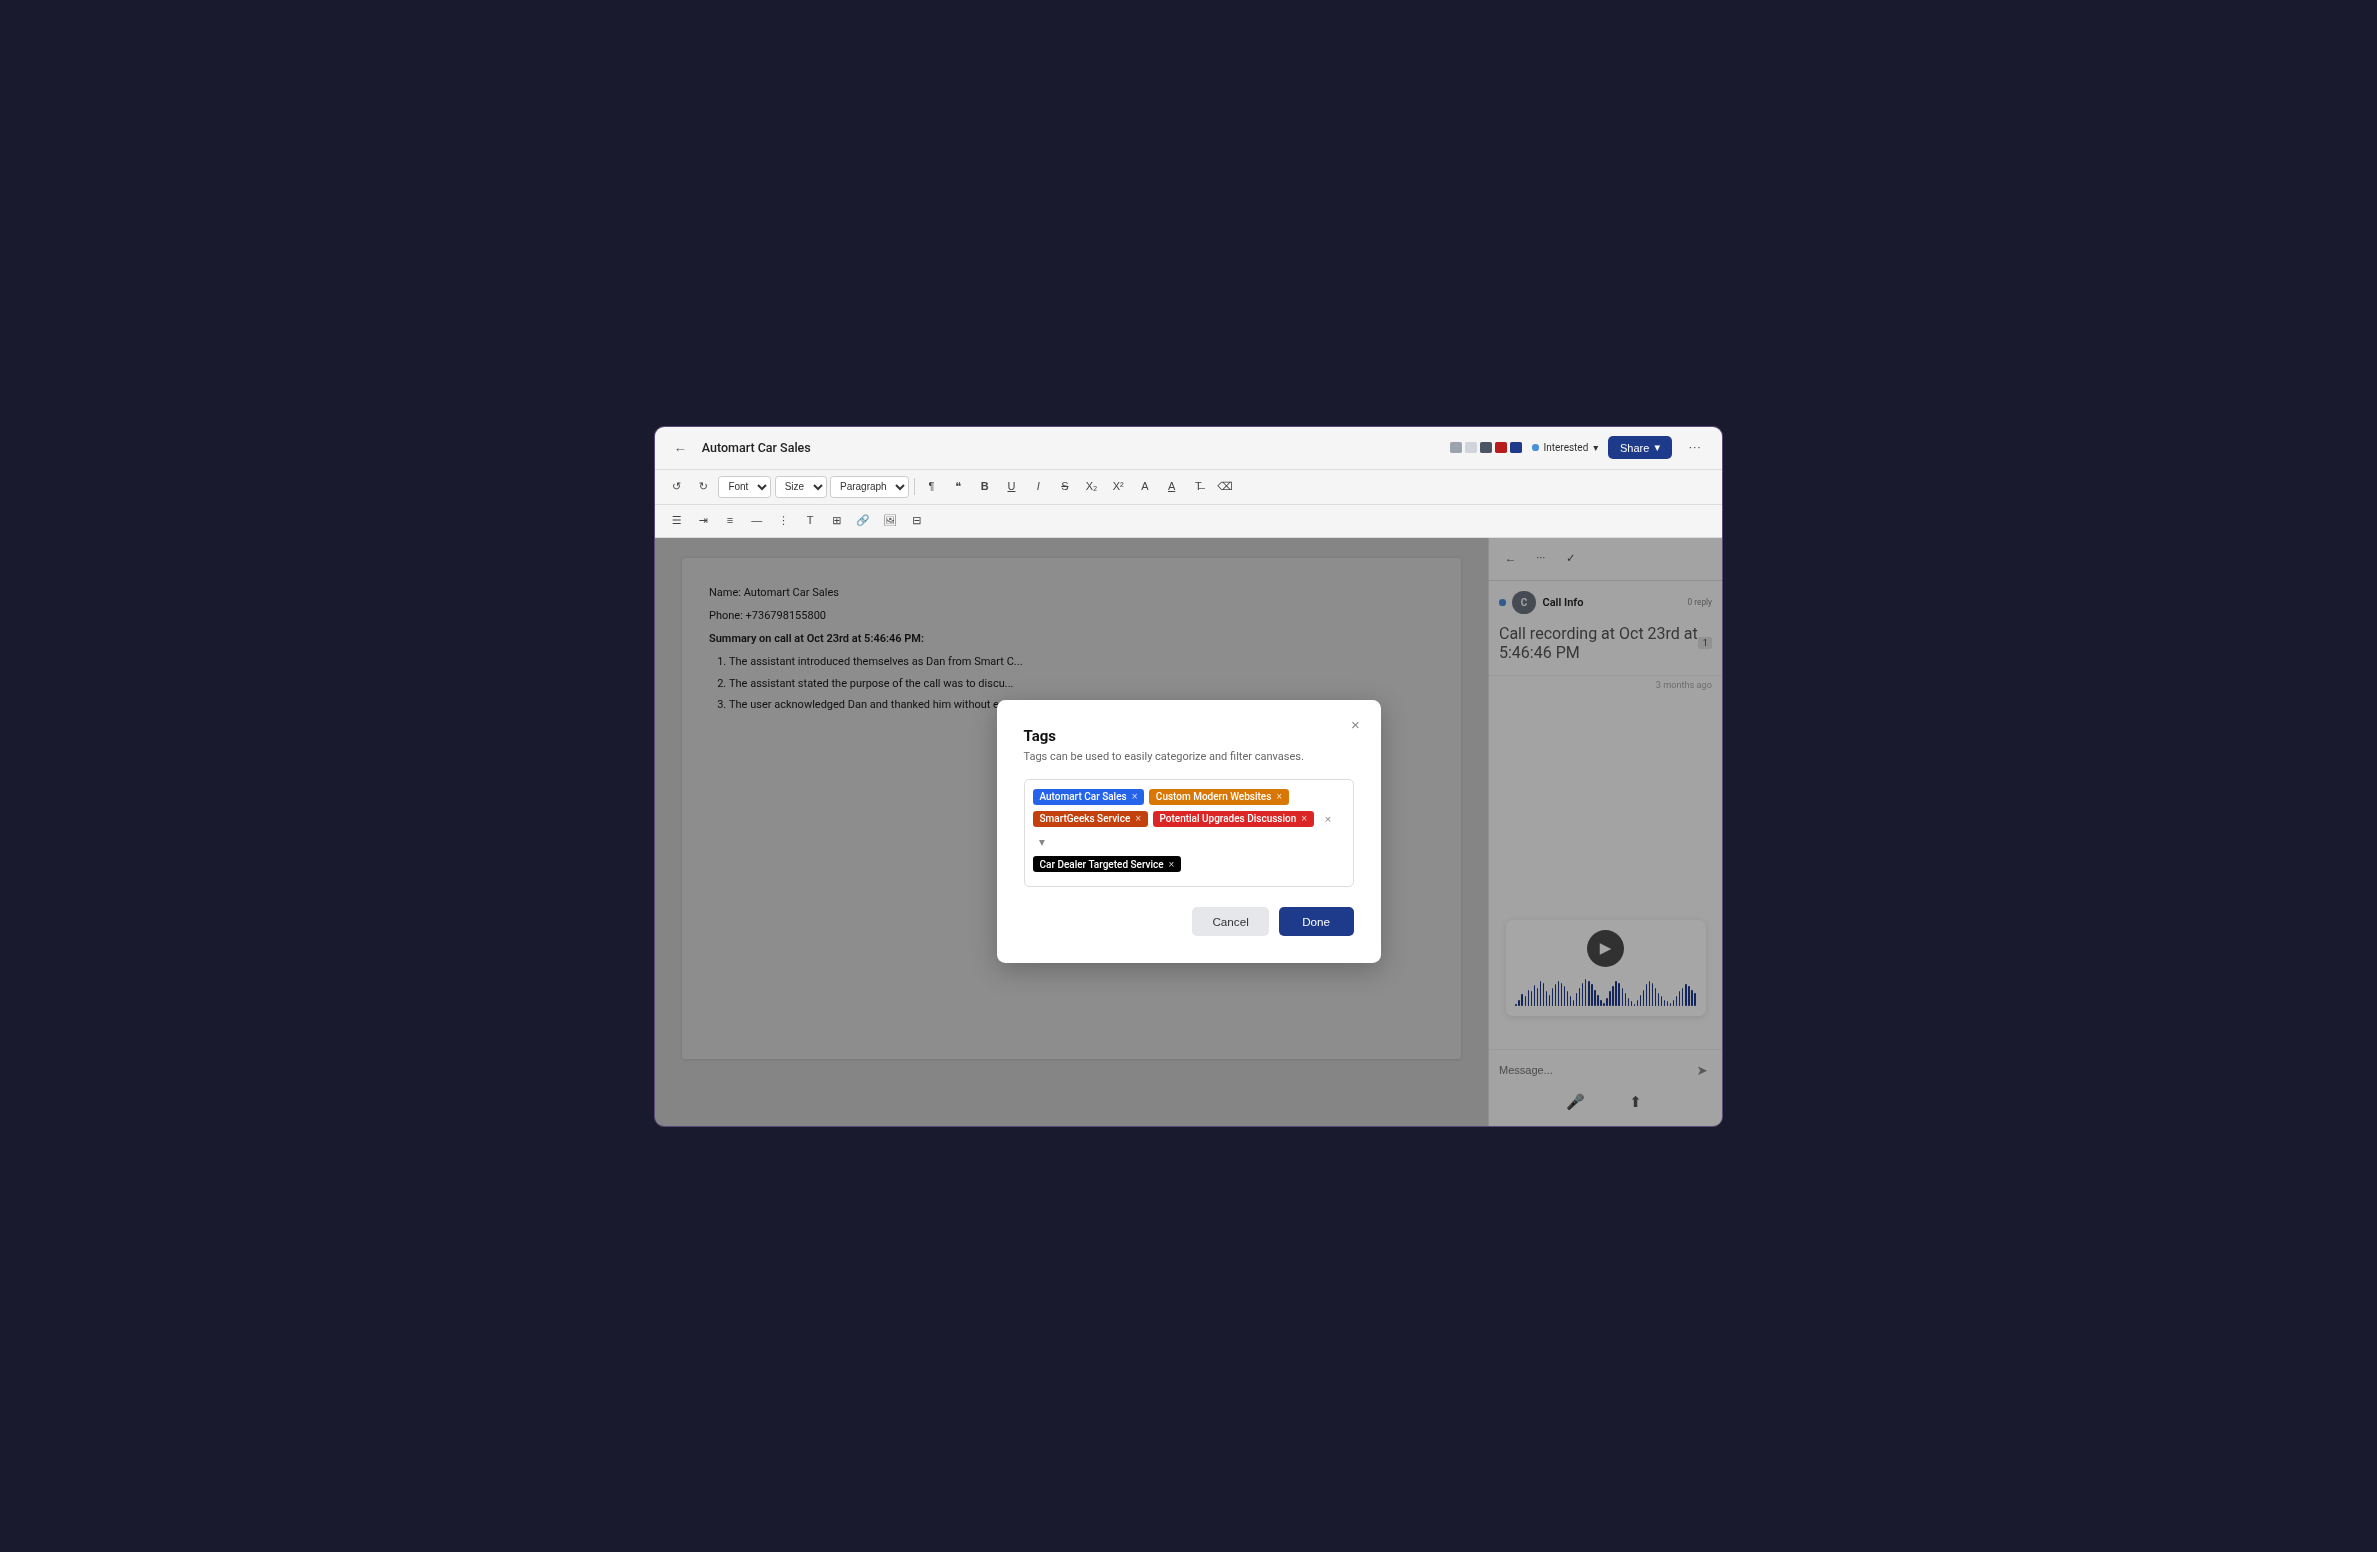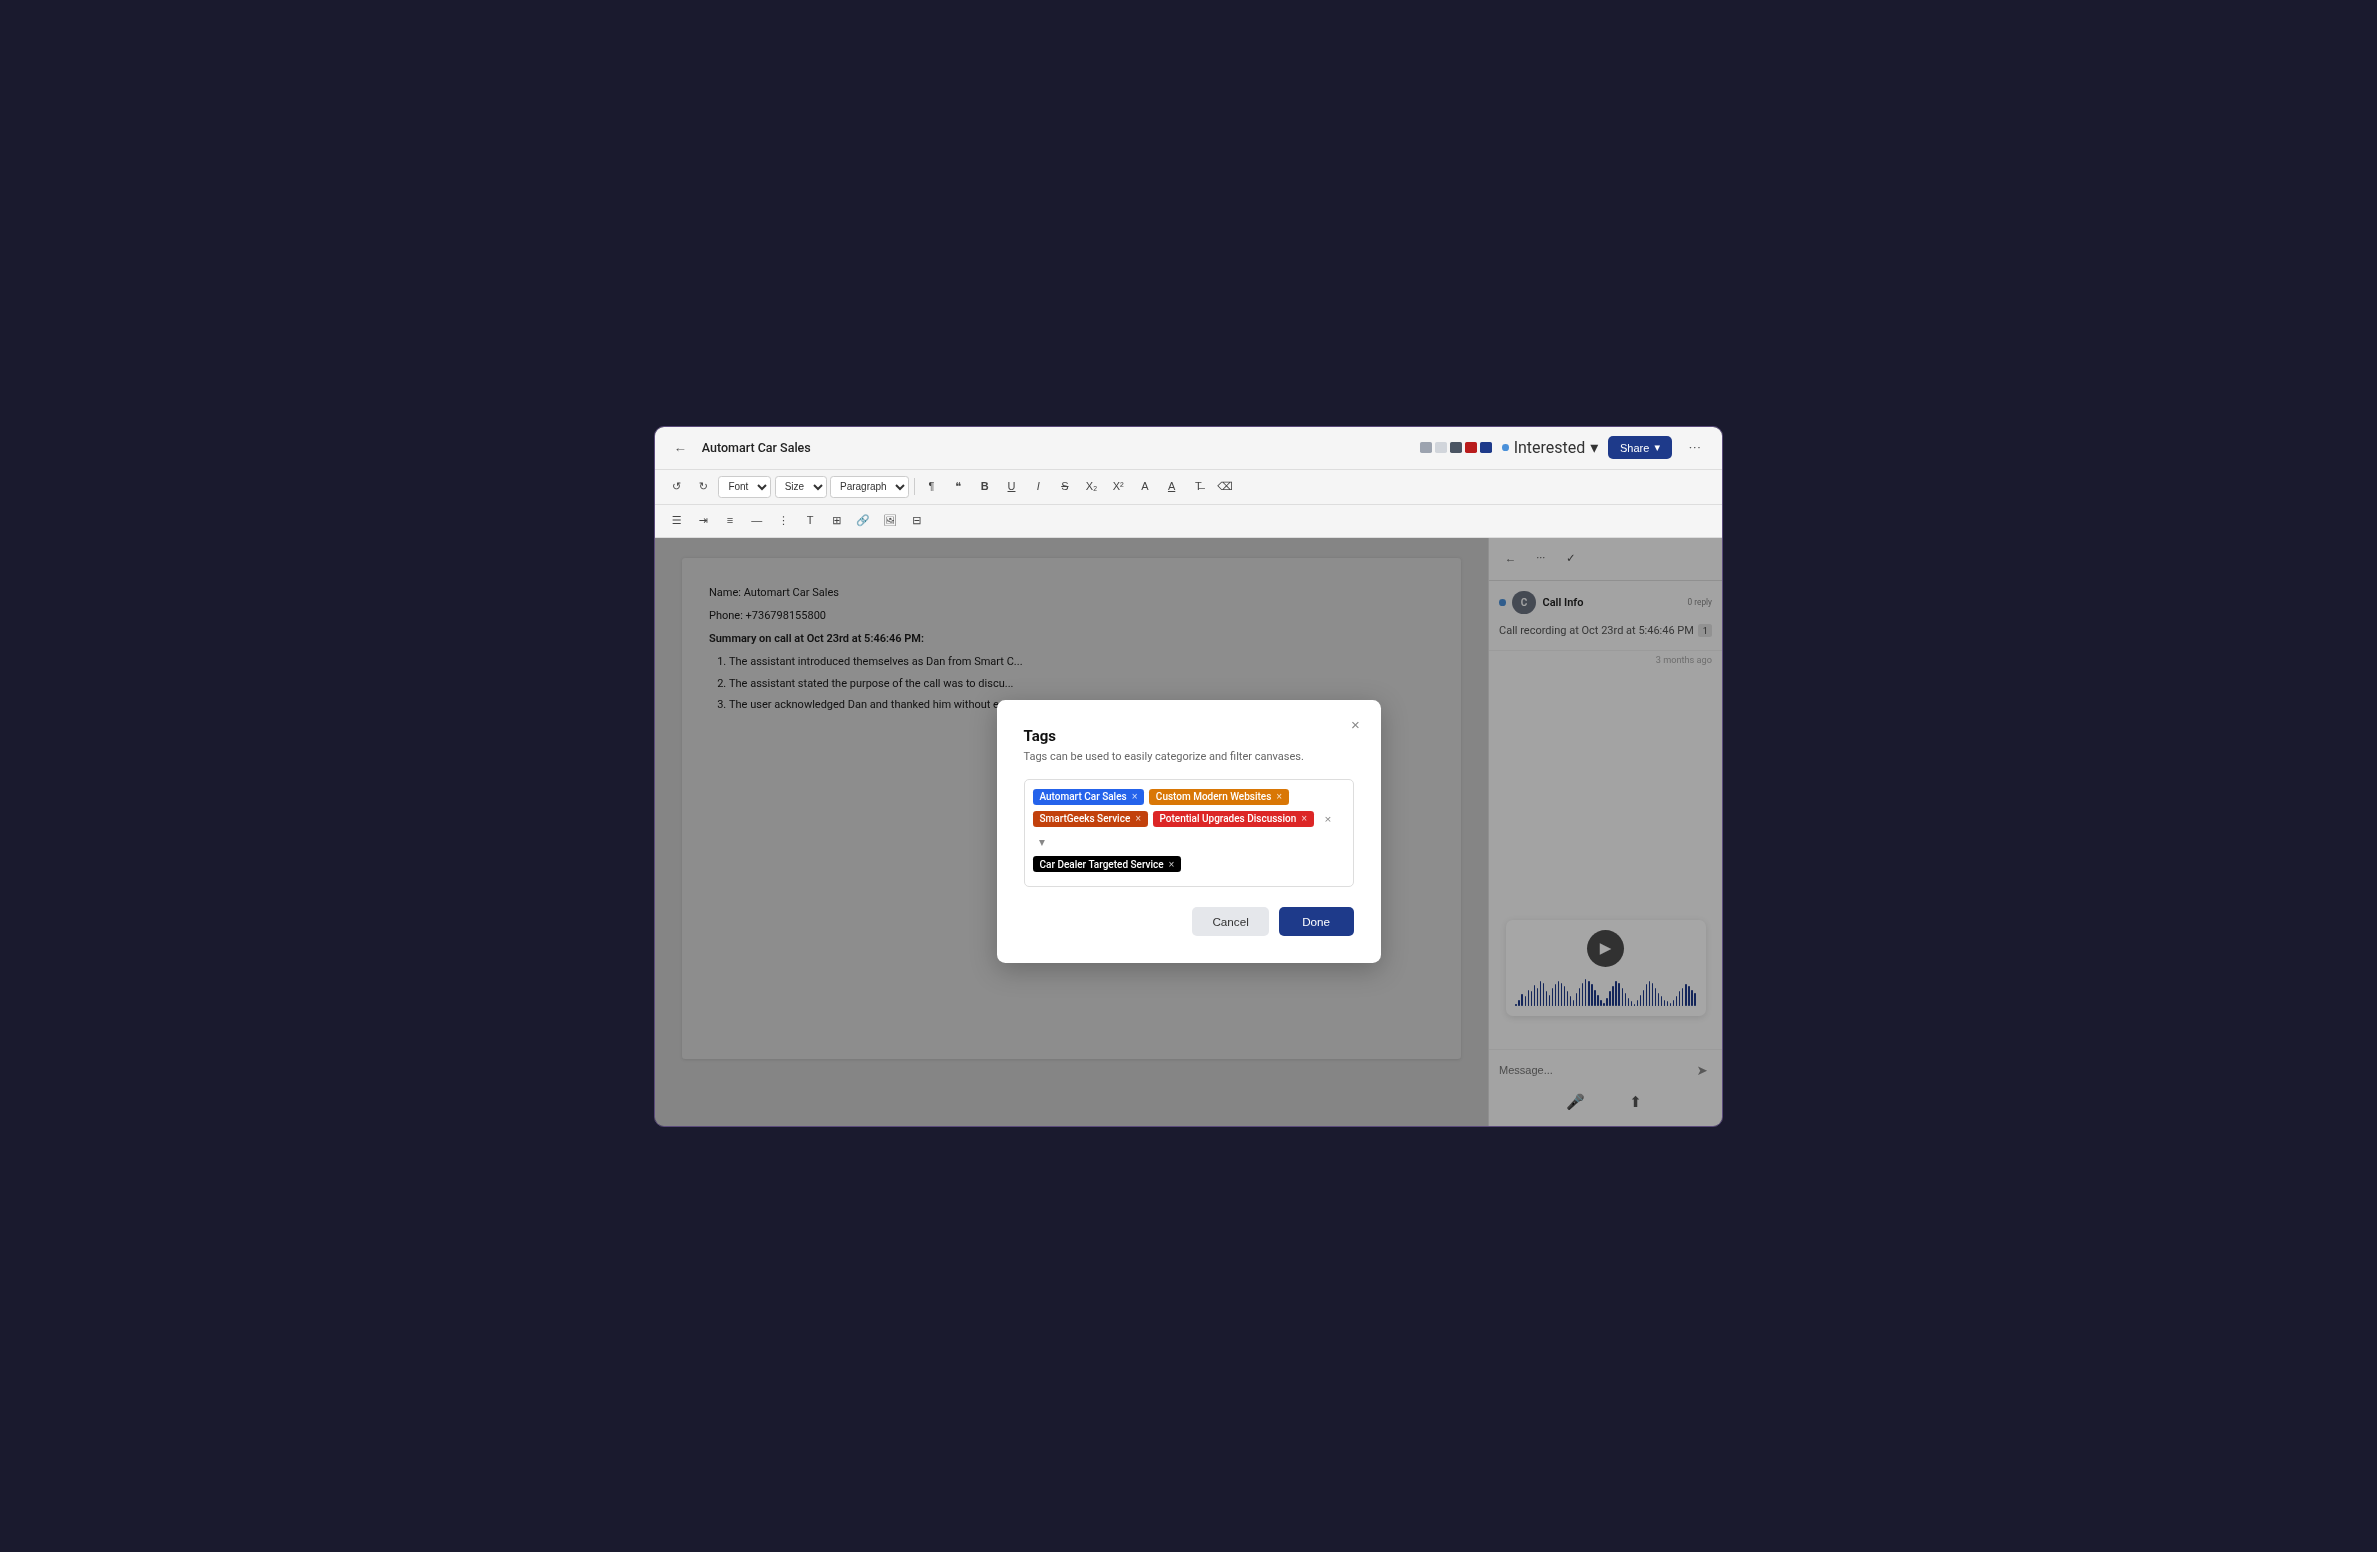--- a/index.html
+++ b/index.html
@@ -71,21 +71,21 @@
       display: flex;
       align-items: center;
       gap: 10px;
       margin-left: auto;
     }
 
     .status-pill {
       display: flex;
       align-items: center;
       gap: 5px;
-      font-size: 16px;
+      font-size: 10px;
       color: #333;
       cursor: pointer;
     }
 
     .status-dot {
       width: 6.7px;
       height: 6.7px;
       border-radius: 50%;
       background: #4a90d9;
     }
@@ -292,21 +292,21 @@
     }
 
     .call-recording-line {
       display: flex;
       align-items: center;
       justify-content: space-between;
       padding: 3.3px 0;
     }
 
     .call-recording-text {
-      font-size: 11px;
+      font-size: 16px;
       color: #555;
     }
 
     .call-badge {
       background: #e0e0e0;
       border-radius: 2.5px;
       padding: 0.8px 4.2px;
       font-size: 9.2px;
       color: #444;
     }

